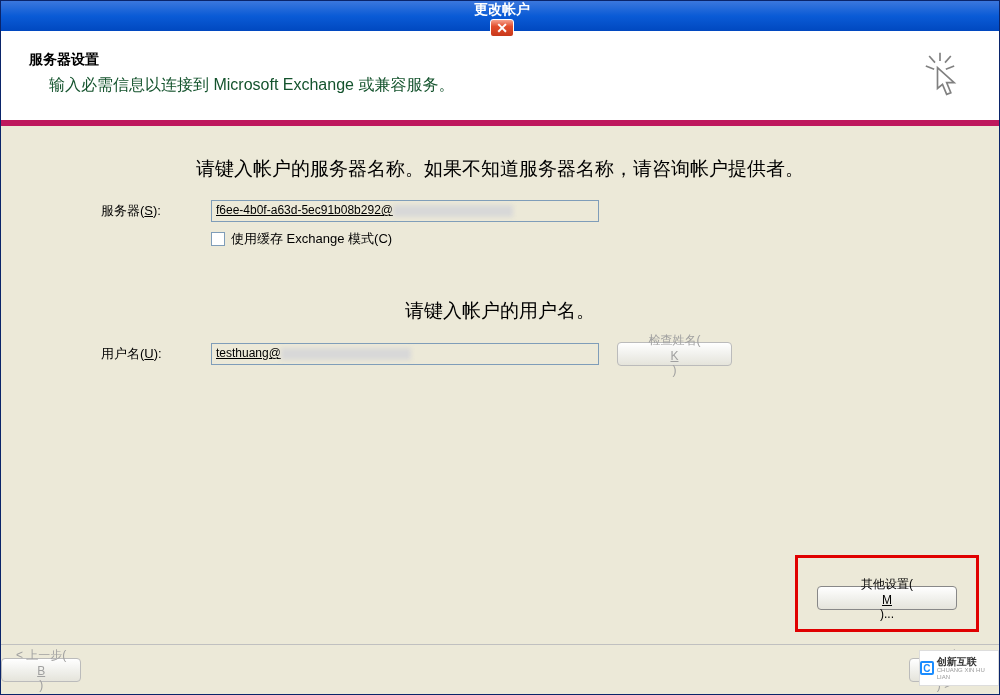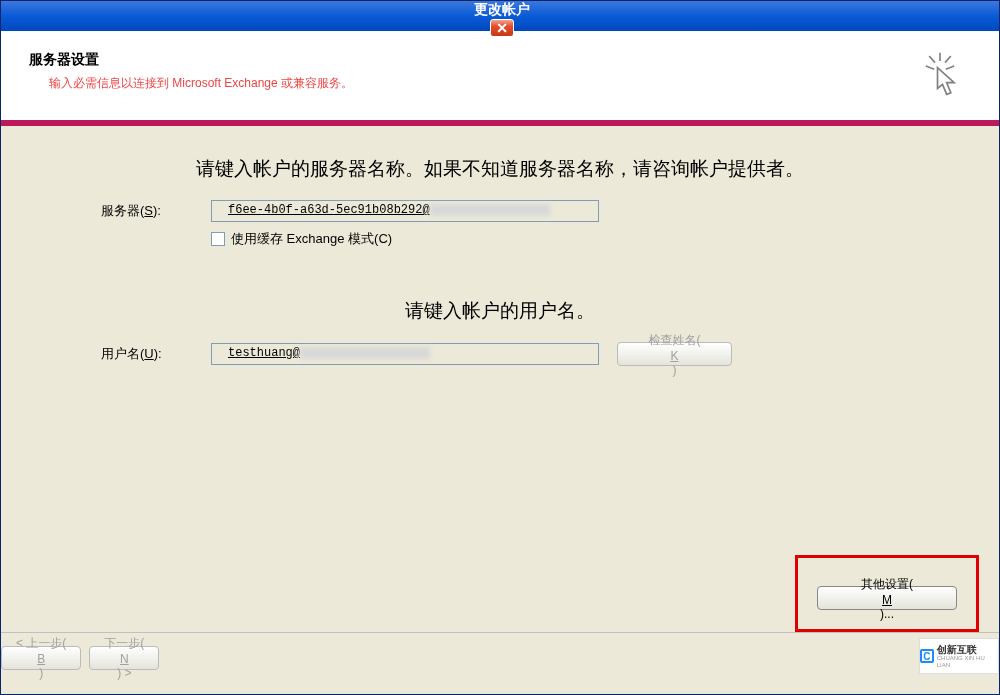--- a/index.html
+++ b/index.html
@@ -59,22 +59,22 @@
     .header-text-wrap {
       flex: 1;
     }
     .header-title {
       font-size: 14px;
       font-weight: bold;
       color: #000;
       margin-bottom: 6px;
     }
     .header-subtitle {
-      font-size: 12px;
-      color: #ef4444;
+      font-size: 16px;
+      color: #14532d;
       padding-left: 20px;
     }
     .cursor-icon {
       width: 42px;
       height: 50px;
       color: #808080;
       margin-right: 8px;
     }
     .content {
       padding: 30px 20px 10px 20px;
@@ -97,23 +97,23 @@
       padding-right: 10px;
       font-size: 13px;
     }
     .form-label .shortcut {
       text-decoration: underline;
     }
     .text-input {
       width: 388px;
       height: 22px;
       border: 1px solid #7f9db9;
-      padding: 2px 16px;
+      padding: 2px 4px;
       font-size: 12px;
-      font-family: Liberation Mono, monospace;
+      font-family: Liberation Sans, sans-serif;
       text-decoration: underline;
     }
     .checkbox-row {
       display: flex;
       align-items: center;
       padding-left: 190px;
       margin-bottom: 30px;
     }
     .checkbox {
       width: 14px;
@@ -153,28 +153,28 @@
       right: 20px;
       bottom: 62px;
       border: 3px solid #e00000;
       padding: 19px;
     }
     .other-settings-btn {
       min-width: 140px;
     }
     .bottom-bar {
       position: absolute;
-      bottom: 12px;
+      bottom: 0;
       left: 0;
       right: 0;
       height: 50px;
       border-top: 1px solid #c0c0c0;
       display: flex;
       align-items: center;
-      justify-content: flex-start;
+      justify-content: space-between;
       padding-right: 20px;
       gap: 8px;
     }
     .watermark {
       position: absolute;
       right: 0;
       bottom: 8px;
       width: 80px;
       height: 36px;
       background: #fff;

